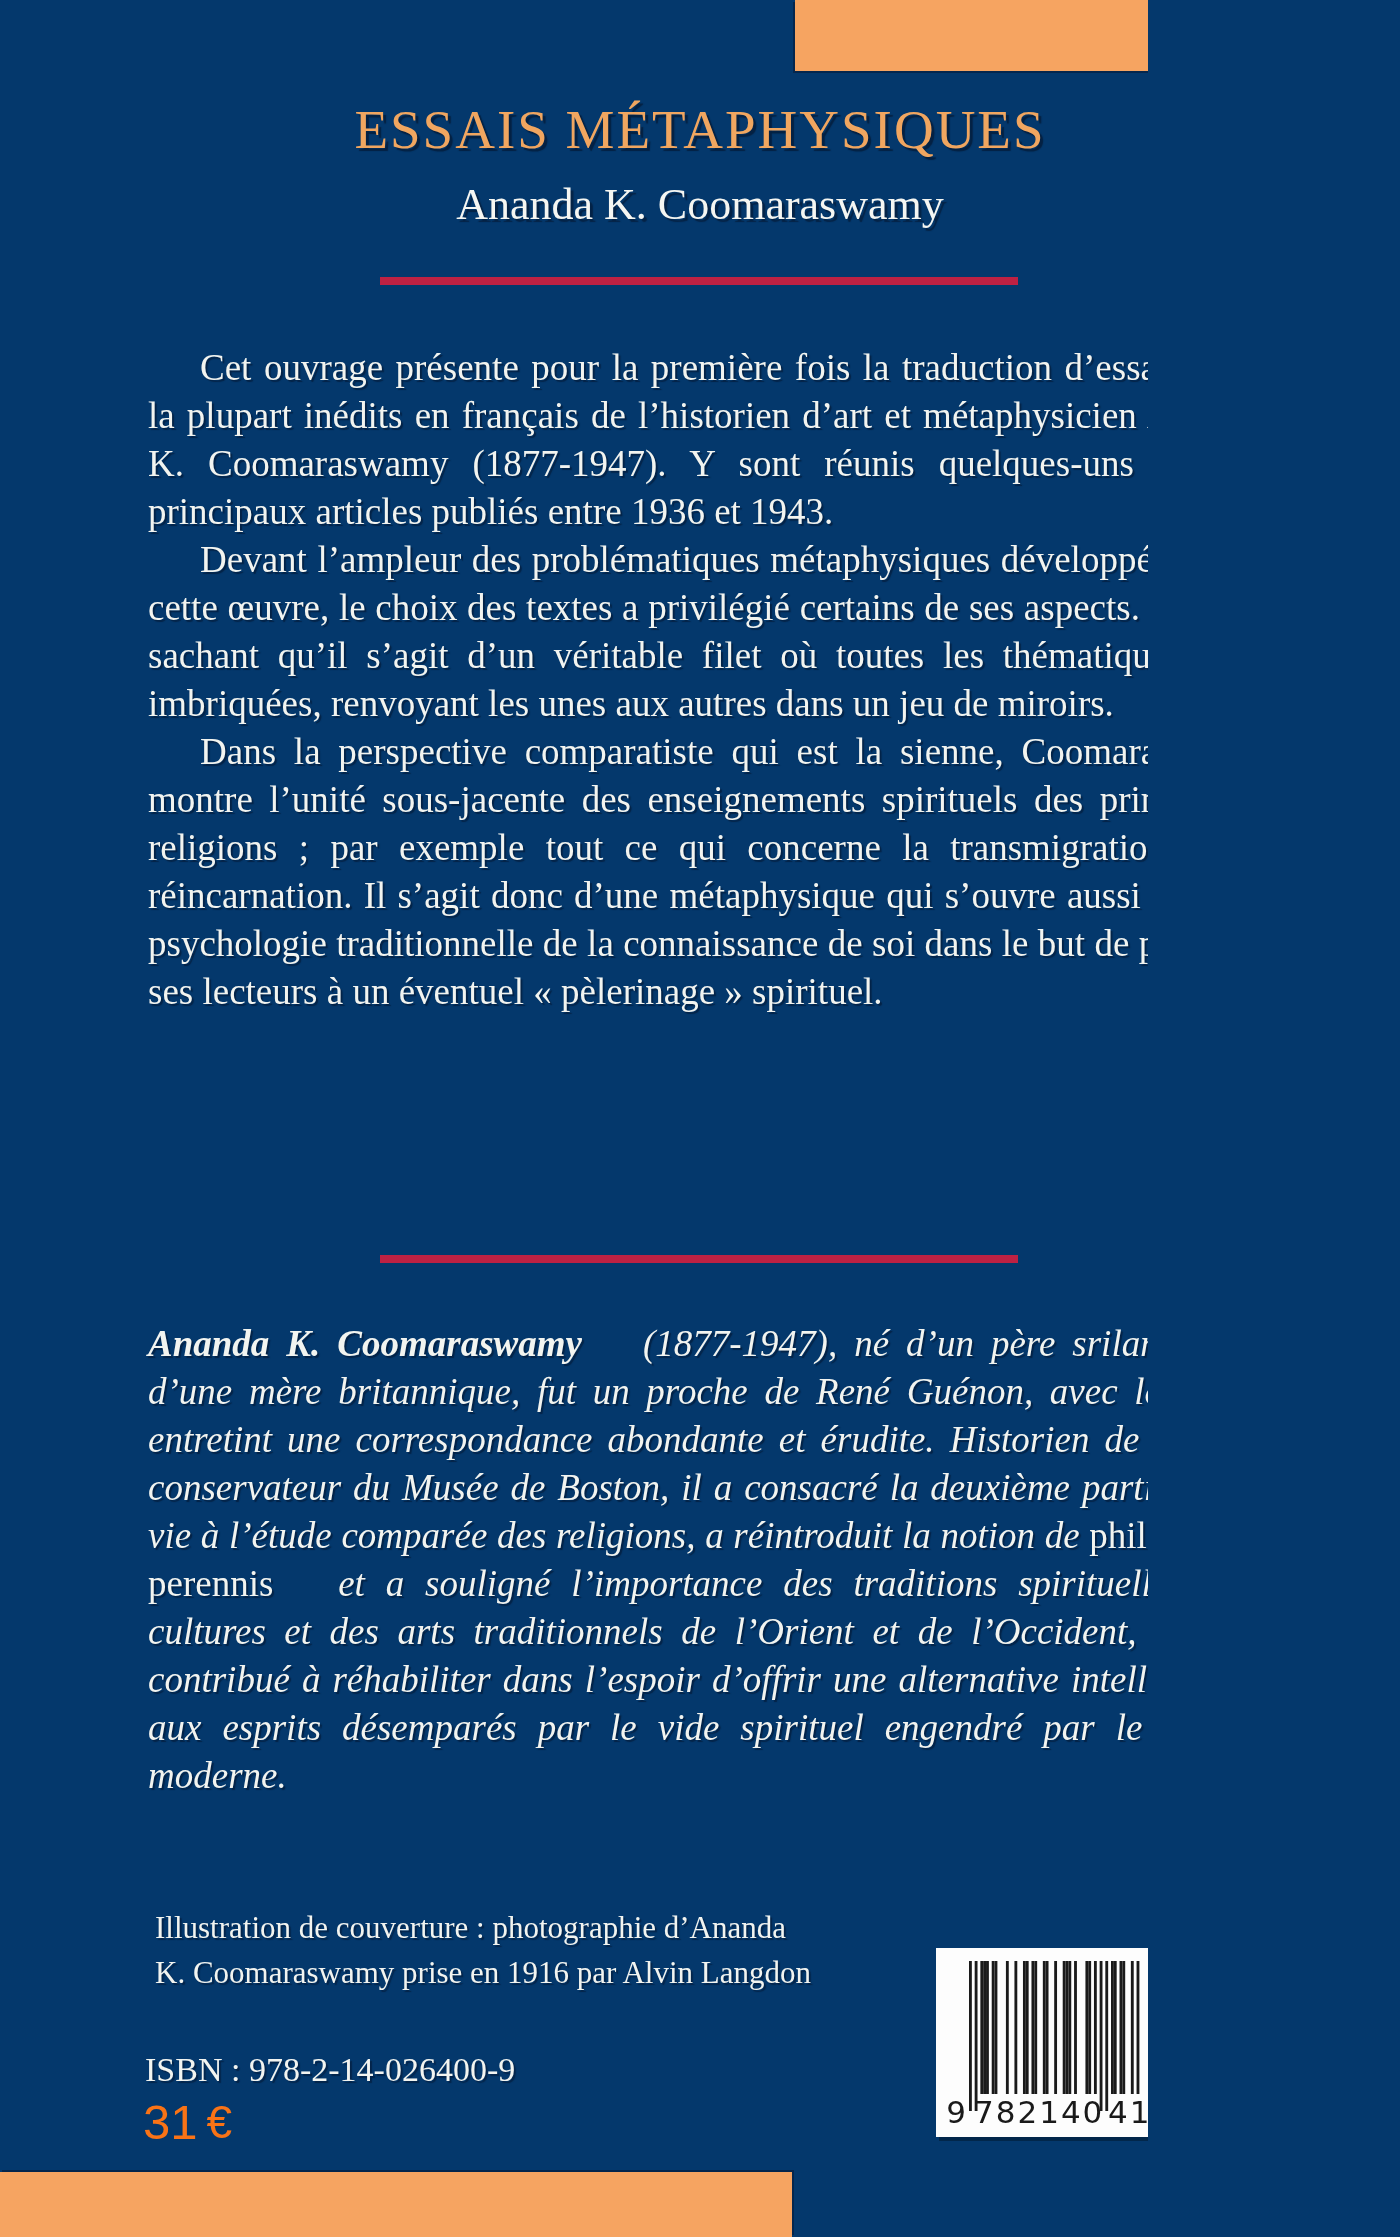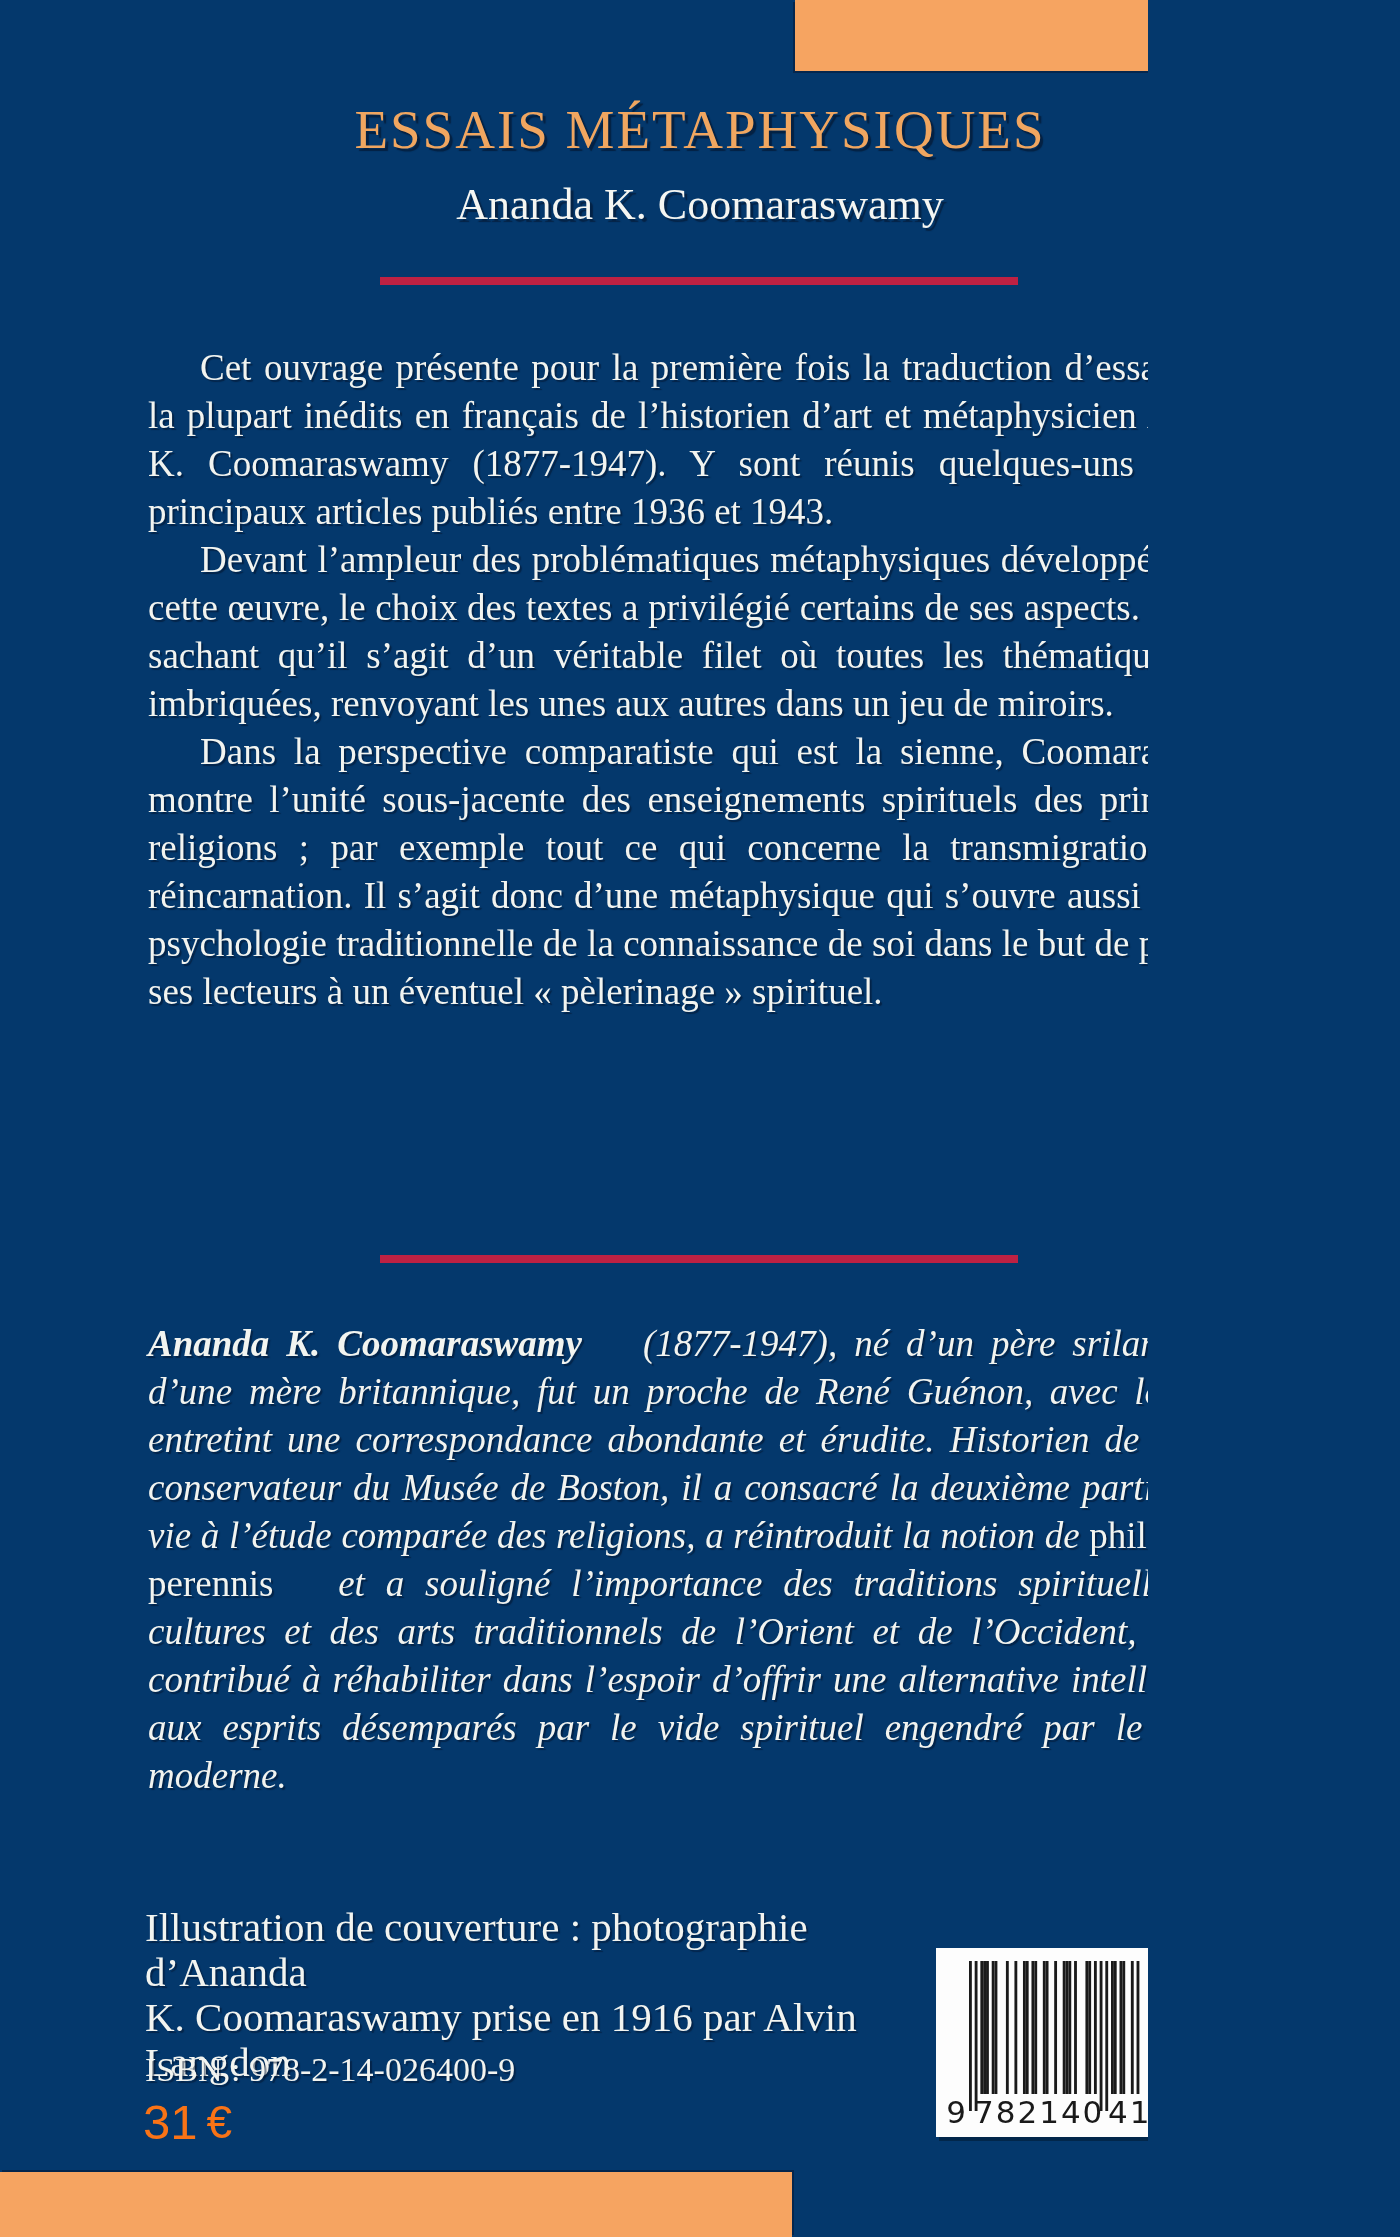--- a/index.html
+++ b/index.html
@@ -78,23 +78,23 @@
     line-height: 48px;
     text-align: justify;
     font-style: italic;
     text-shadow: 2px 2px 1px rgba(4,18,42,0.55);
   }
   .seg-bold-italic { font-weight: bold; font-style: italic; }
   .seg-italic { font-style: italic; margin-left: 44px; }
   .seg-roman { font-style: normal; }
   .credit {
     position: absolute;
-    left: 145px; top: 1905px;
+    left: 155px; top: 1905px;
     width: 720px;
-    font-size: 41px;
+    font-size: 31px;
     line-height: 45px;
     text-shadow: 2px 2px 1px rgba(4,18,42,0.5);
   }
   .isbn {
     position: absolute;
     left: 145px; top: 2050px;
     font-size: 34px;
     line-height: 40px;
     text-shadow: 2px 2px 1px rgba(4,18,42,0.5);
     white-space: nowrap;

